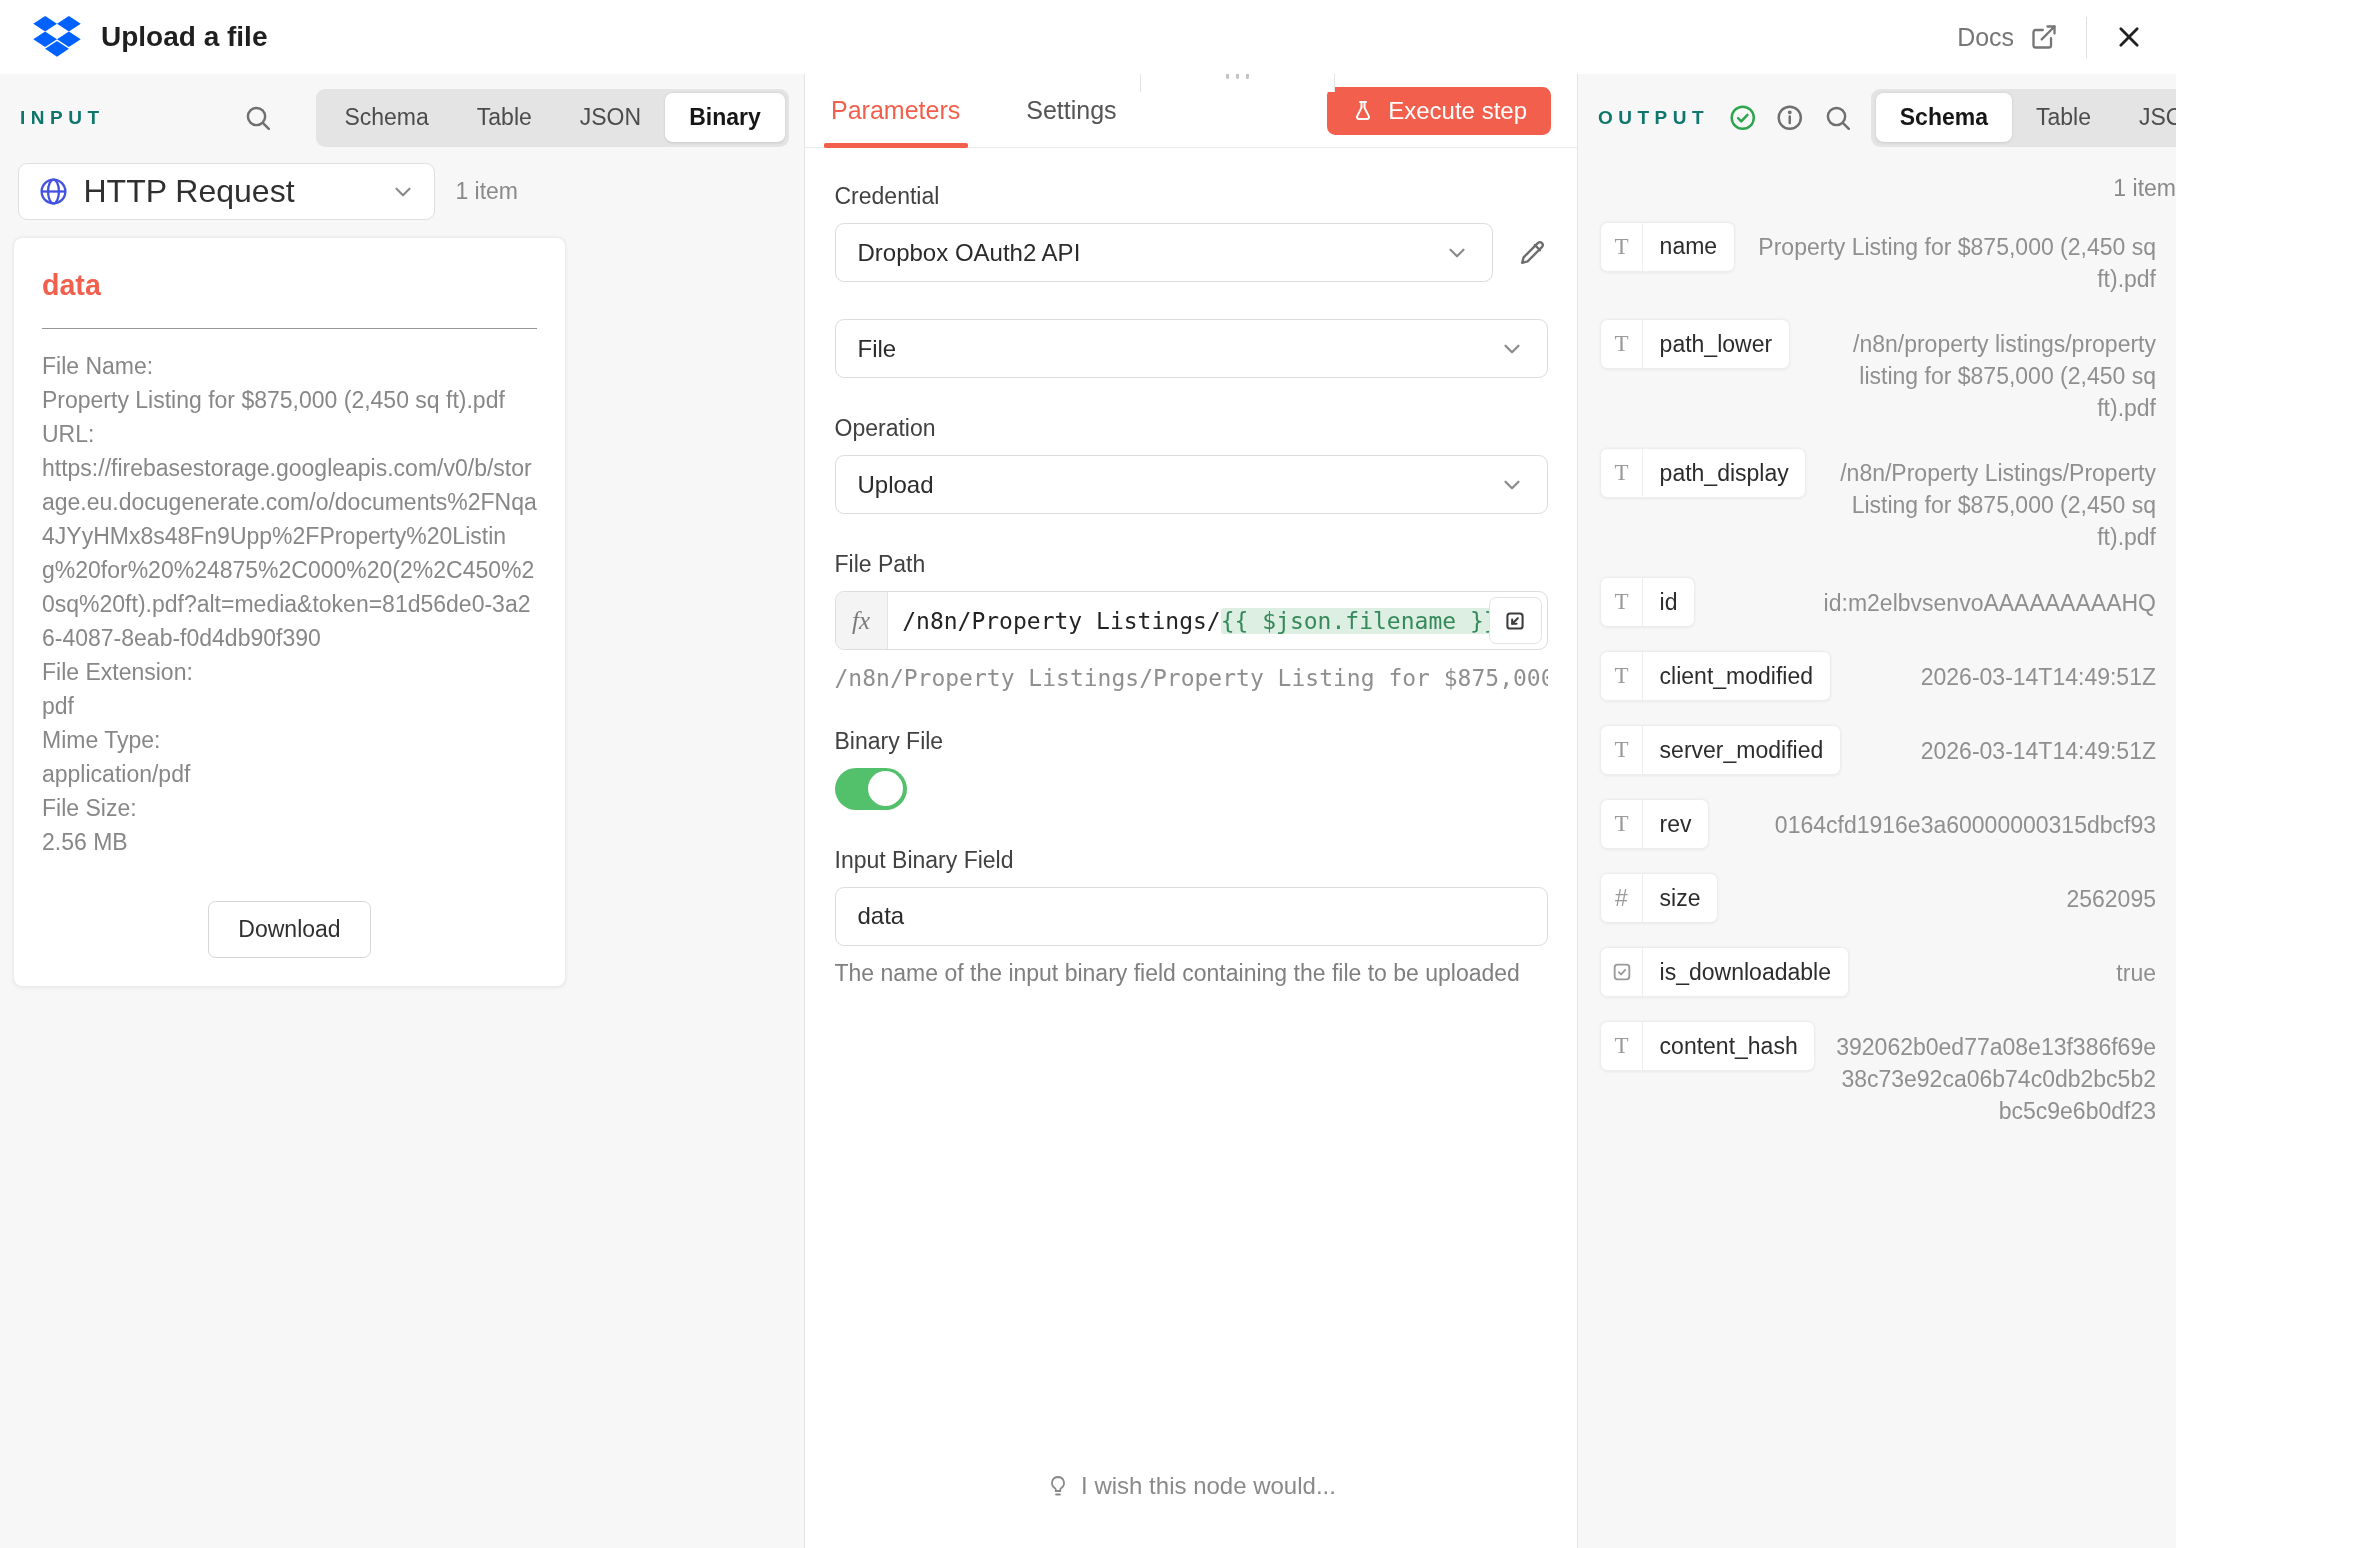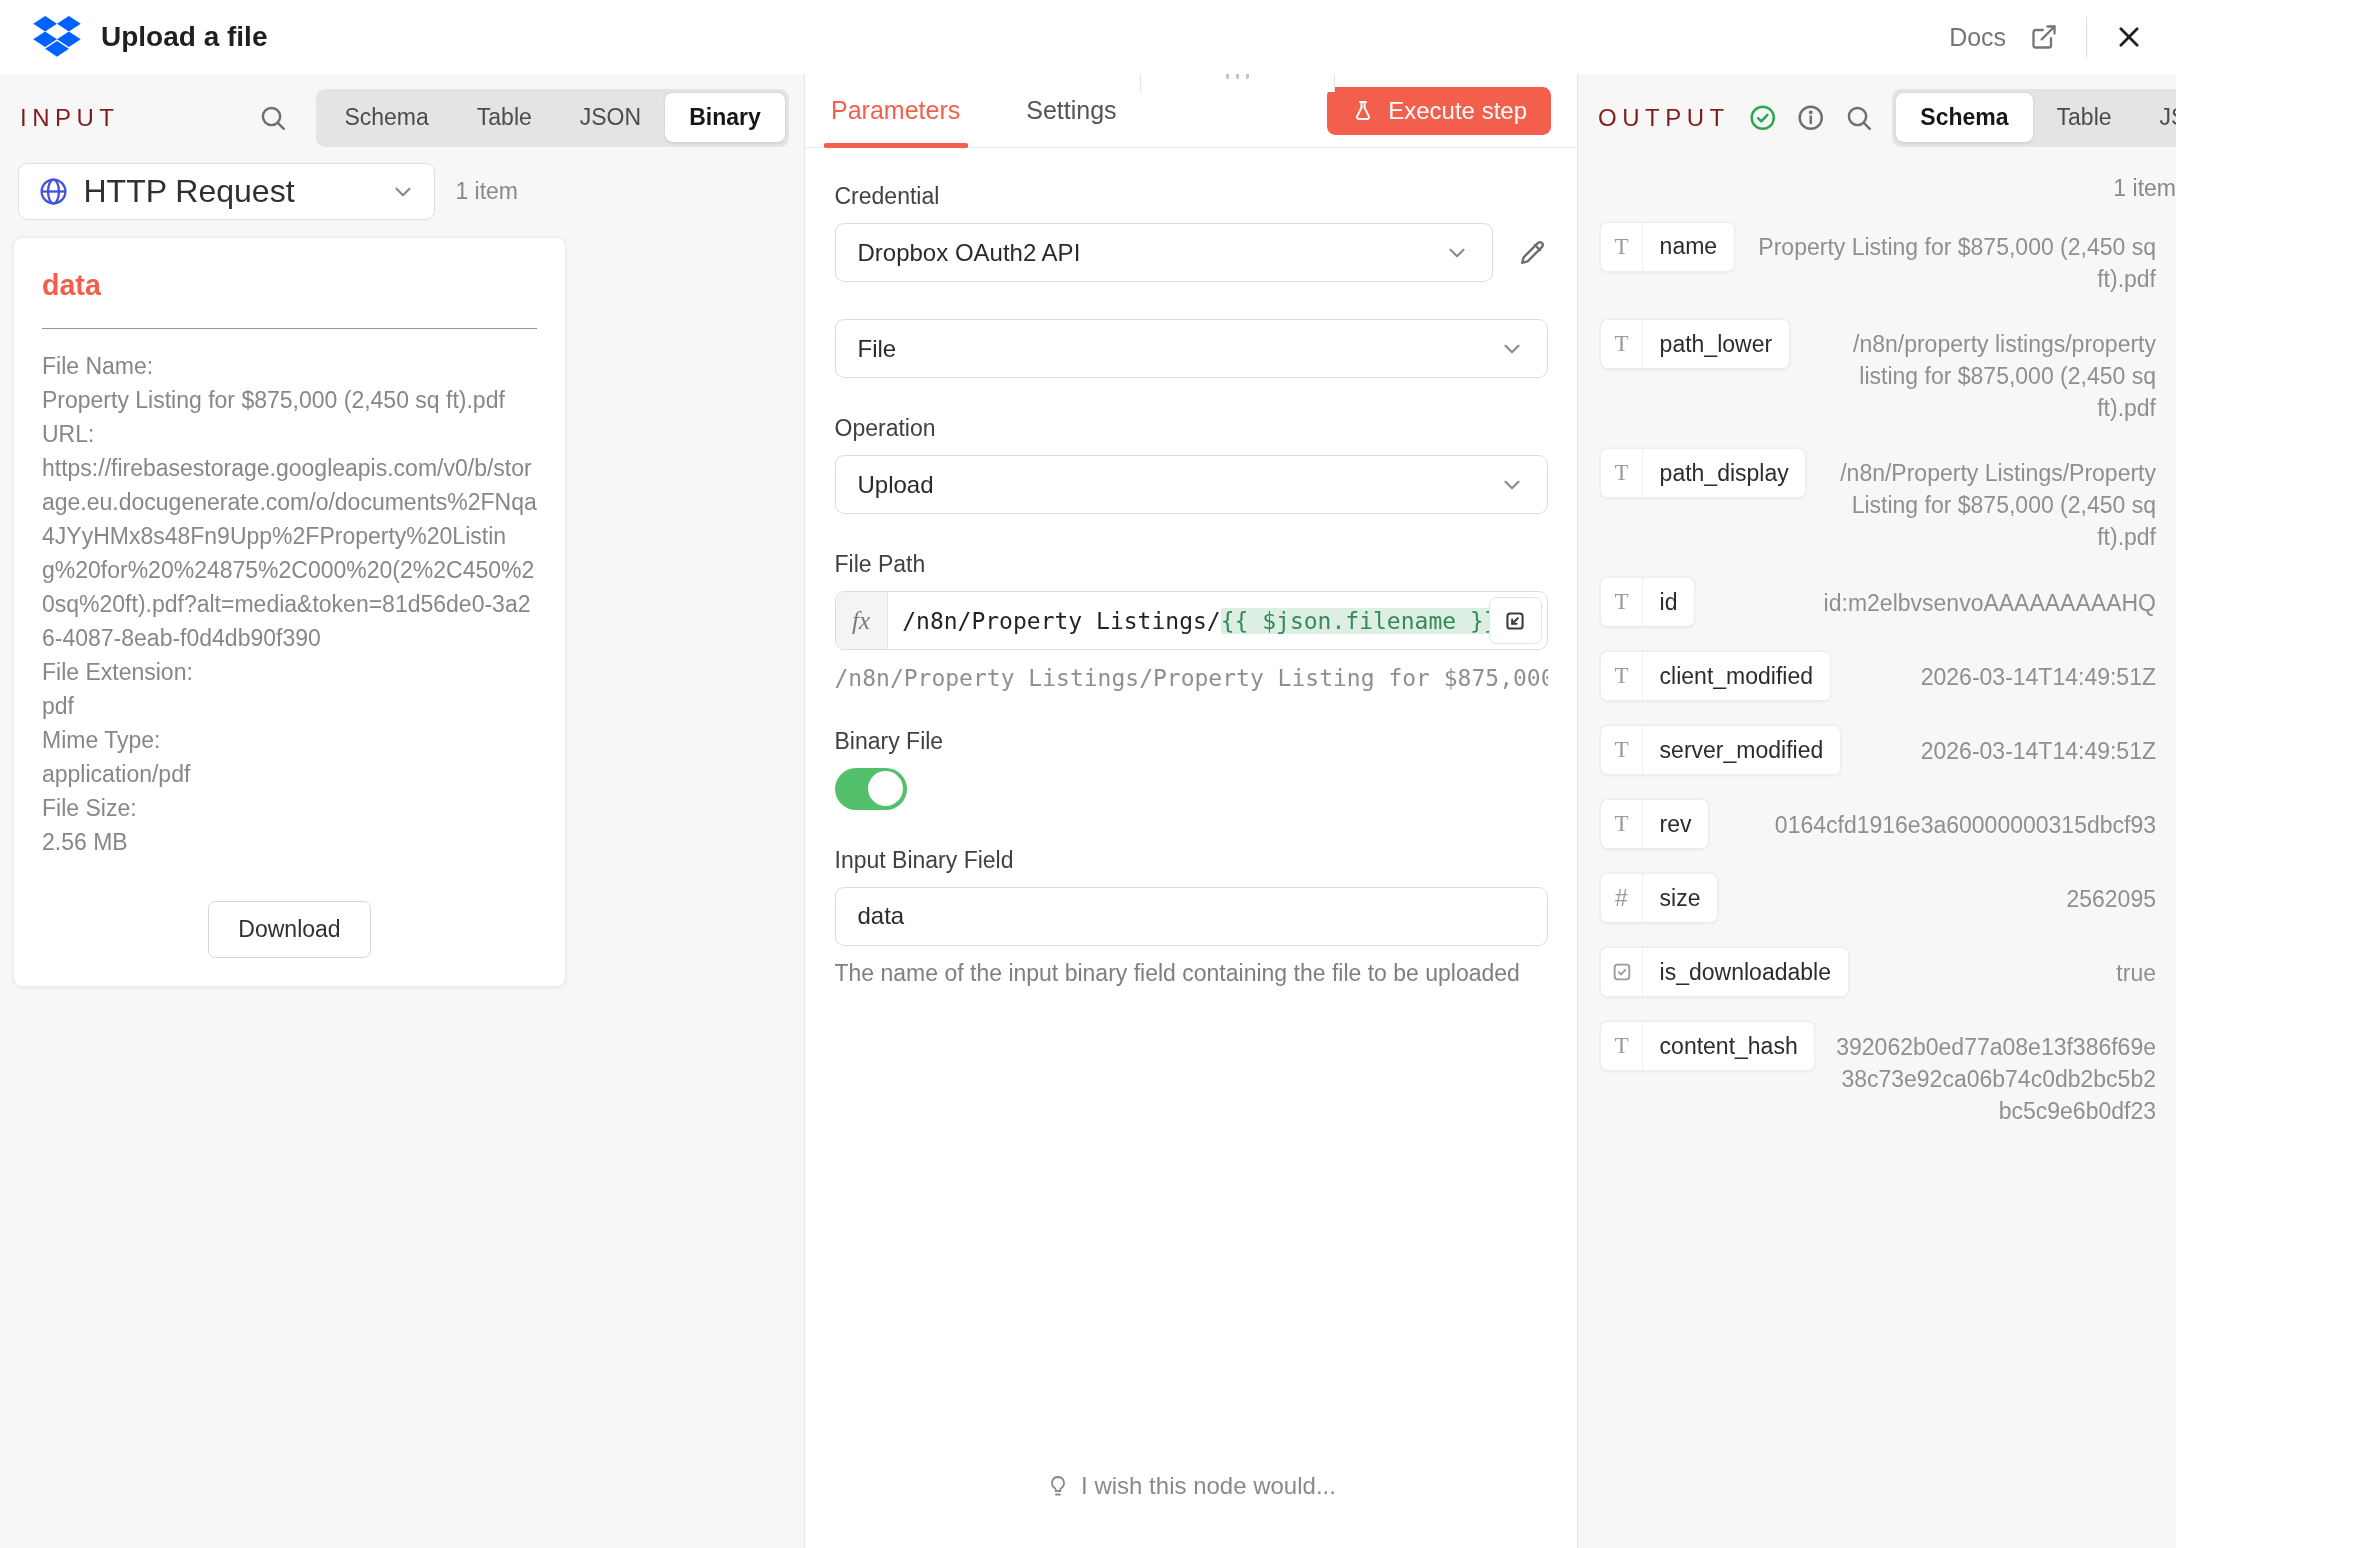--- a/index.html
+++ b/index.html
@@ -5,30 +5,30 @@
   * { margin:0; padding:0; box-sizing:border-box; }
   html,body { background:#ffffff; }
   #app{ position:relative; width:2176px; height:1548px; background:#fff;
         font-family:"Liberation Sans",sans-serif; color:#2f2f2f; overflow:hidden; }
 
   
   .header{ position:absolute; top:0; left:0; right:0; height:74px; background:#fff;
            display:flex; align-items:center; padding:0 33px; z-index:5; }
   .title{ margin-left:20px; font-size:28px; font-weight:700; color:#1f1f1f; }
   .hspace{ flex:1; }
-  .docs{ display:flex; align-items:center; gap:24px; color:#767676; font-size:25px; cursor:pointer; }
+  .docs{ display:flex; align-items:center; gap:16px; color:#767676; font-size:25px; cursor:pointer; }
   .vdiv{ width:0.9px; height:41px; background:#dedede; margin:0 28px; }
 
   
   .panel-left{ position:absolute; top:74px; left:0; width:804px; bottom:0; background:#f7f7f7; }
   .panel-mid{ position:absolute; top:74px; left:804px; width:774px; bottom:0; background:#fff;
               border-left:0.9px solid #e4e4e4; border-right:0.9px solid #e4e4e4; }
   .panel-right{ position:absolute; top:74px; left:1578px; right:0; bottom:0; background:#f7f7f7;text-align:right; }
 
-  .io-label{ font-size:24px; letter-spacing:5.5px; color:#7f1d1d; }
+  .io-label{ font-size:19px; letter-spacing:5.5px; color:#0f766e;font-weight:bold; }
 
   .phead{ display:flex; align-items:center; padding:14.7px 14.7px 0 20px; }
 
   .tabgroup{ display:flex; background:#e4e4e4; border-radius:9.2px; padding:4.6px; }
   .tab-pill{ font-size:23px; color:#4c4c4c; padding:11px 24px; border-radius:7.4px; cursor:pointer; white-space:nowrap; }
   .tab-pill.active{ background:#fff; color:#161616; font-weight:700; box-shadow:0 0.9px 2.8px rgba(0,0,0,.12); }
 
   
   .source-row{ display:flex; align-items:center; margin:16.6px 0 0 18.4px; gap:20px; }
   .source-select{ width:417px; height:57px; background:#fff; border:0.9px solid #dfdfdf; border-radius:9.2px;

